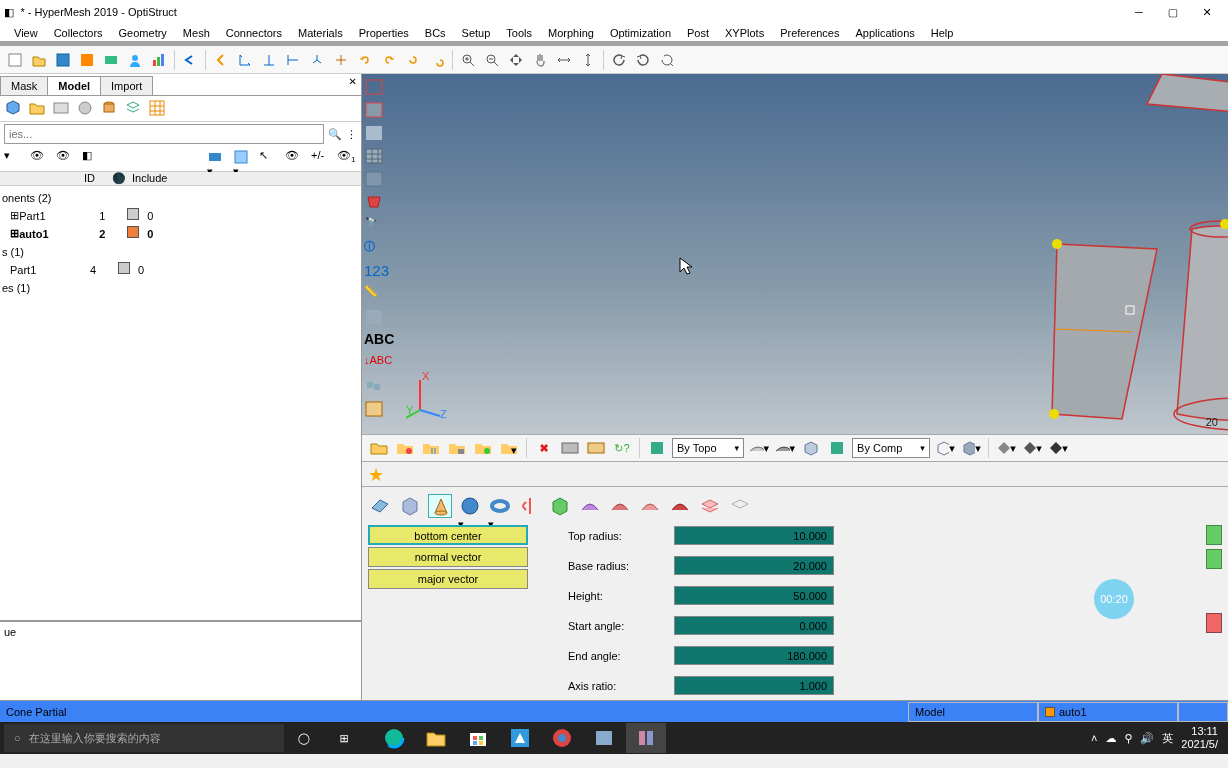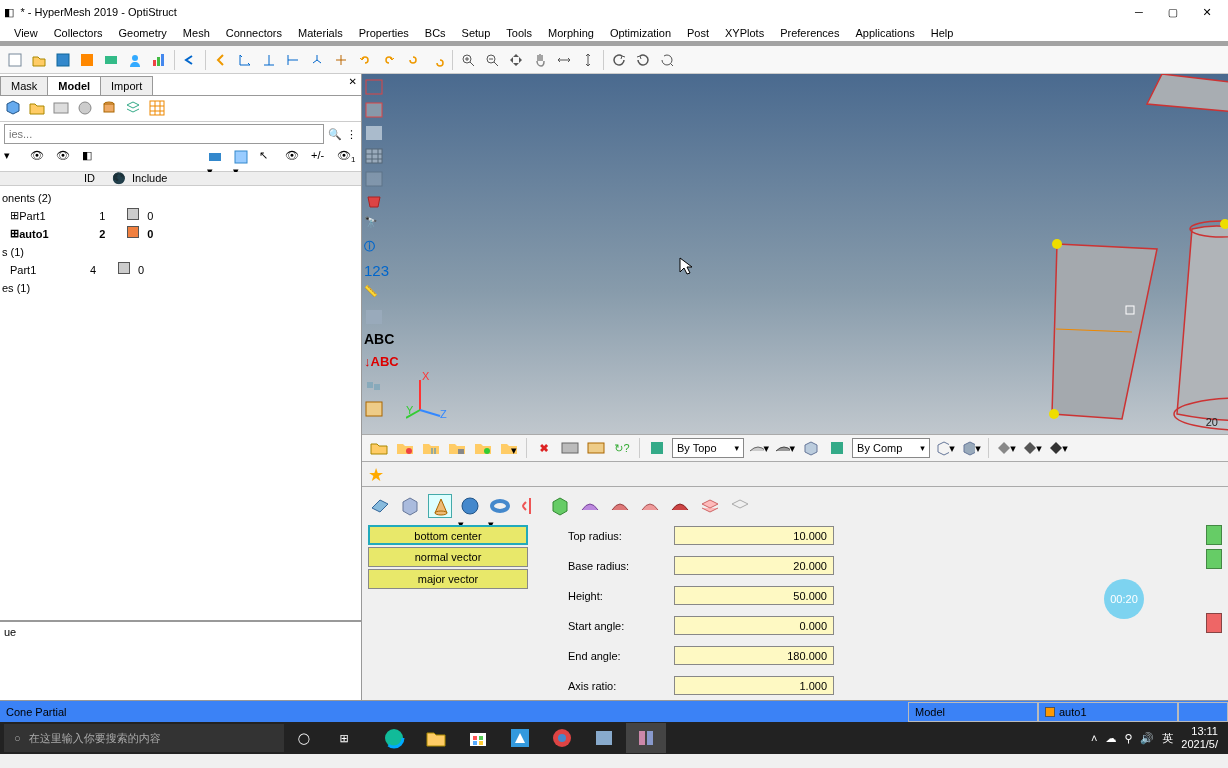--- a/index.html
+++ b/index.html
@@ -55,25 +55,25 @@
 .shape-toolbar{display:flex; gap:6px; align-items:center; height:30px;}
 .shape-ic{width:24px;height:24px;}
 .shape-ic.sel{border:1px solid #4aa; background:#dff;}
 .params-area{display:flex; gap:40px; position:relative;}
 .yellow-btns{display:flex; flex-direction:column; gap:2px;}
 .ybtn{width:160px; height:20px; background:#e8e86a; border:1px solid #888; text-align:center; line-height:18px;}
 .ybtn.sel{border:2px solid #2ab;}
 .param-grid{display:flex; flex-direction:column; gap:9px;}
 .prow{display:flex; align-items:center; gap:6px; height:21px;}
 .plabel{width:100px;}
-.pinput{width:160px; height:19px; border:1px solid #888; text-align:right; padding:0 6px; background:#fef9c3;}
+.pinput{width:160px; height:19px; border:1px solid #888; text-align:right; padding:0 6px; background:#0f766e;}
 .green-btns{position:absolute; right:0; top:0; display:flex; flex-direction:column; gap:4px;}
 .gbtn{width:16px; height:20px; background:#6c6; border:1px solid #484;}
 .rbtn{width:16px; height:20px; background:#e66; border:1px solid #844; position:absolute; right:0; top:88px;}
-.timer-badge{position:absolute; right:78px; top:54px; width:40px;height:40px; border-radius:50%; background:#7dd3f0; color:#fff; display:flex; align-items:center; justify-content:center; font-size:11px;margin-left:16px;}
+.timer-badge{position:absolute; right:88px; top:54px; width:40px;height:40px; border-radius:50%; background:#7dd3f0; color:#fff; display:flex; align-items:center; justify-content:center; font-size:11px;margin-left:16px;}
 
 .statusbar{height:22px; background:#3b82f6; border-top:1px solid #999; display:flex; align-items:center;}
 .status-cell{border:1px solid #bbb; height:20px; padding:0 6px; display:flex; align-items:center; gap:4px;}
 .status-left{flex:1; padding:0 6px;}
 .sw2{width:10px;height:10px; background:#f90; border:1px solid #555;}
 
 .taskbar{height:32px; background:#222; display:flex; align-items:center; color:#fff; padding:0 4px;}
 .tb-search{height:28px; background:#333; color:#aaa; padding:0 10px; display:flex; align-items:center; gap:8px; width:280px;}
 .tb-icons{display:flex; gap:2px; margin-left:10px;}
 .tb-ic{width:40px;height:30px; display:flex; align-items:center; justify-content:center;}
@@ -422,21 +422,21 @@
         <div class="vt-ic">🔭</div>
         <div class="vt-ic" style="color:#06c;font-weight:bold">ⓘ</div>
         <div class="vt-ic" style="color:#06c;font-size:15px">123</div>
         <div class="vt-ic">📏</div>
         <div class="vt-ic">
             <svg width="20" height="18">
               <rect x="2" y="2" width="16" height="14" fill="#9ab"></rect>
             </svg>
           </div>
         <div class="vt-ic" style="font-size:14px;font-weight:bold">ABC</div>
-        <div class="vt-ic" style="font-size:13px;color:#d00;font-weight:bold">↓ABC</div>
+        <div class="vt-ic" style="font-size:11px;color:#d00;font-weight:normal">↓ABC</div>
         <div class="vt-ic">
             <svg width="20" height="18">
               <rect x="3" y="5" width="6" height="6" fill="#8ab"></rect>
               <rect x="10" y="7" width="6" height="6" fill="#8ab"></rect>
             </svg>
           </div>
         <div class="vt-ic">
             <svg width="20" height="18">
               <rect x="2" y="2" width="16" height="14" fill="#ec8" stroke="#a60"></rect>
             </svg>

